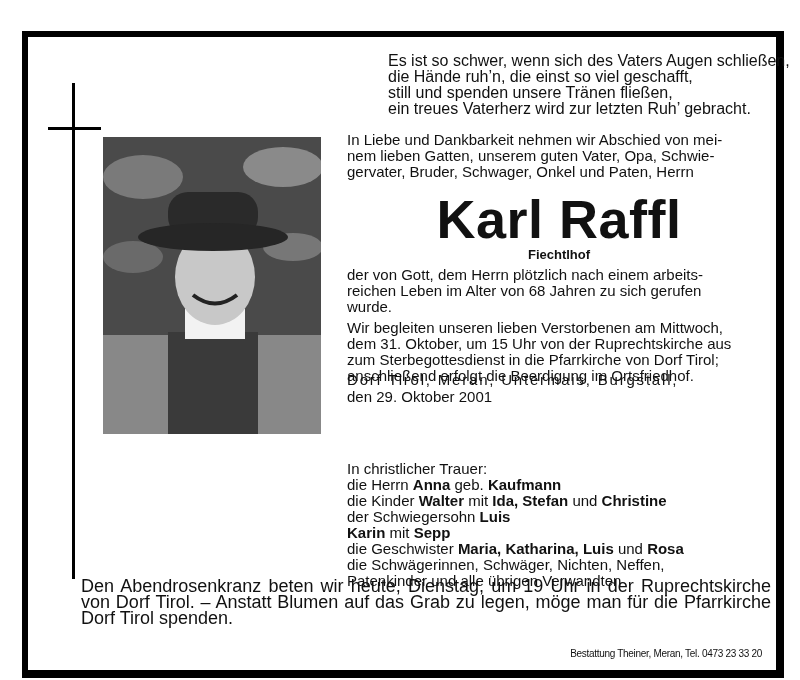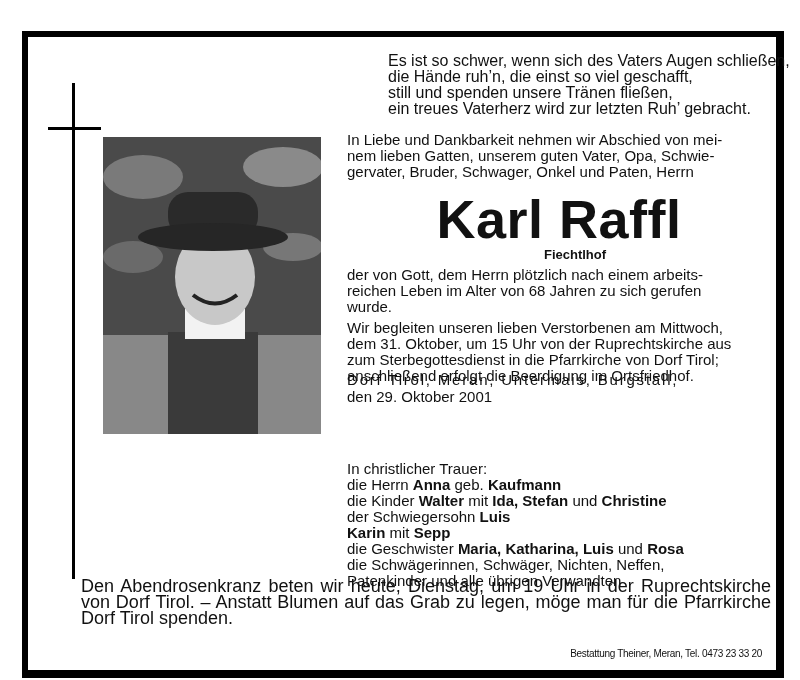--- a/index.html
+++ b/index.html
@@ -10,21 +10,21 @@
            border-right:8px solid #000; border-bottom:8px solid #000; background:#fff; }
   .cross-v { position:absolute; left:72px; top:83px; width:3px; height:496px; background:#000; }
   .cross-h { position:absolute; left:48px; top:127px; width:53px; height:3px; background:#000; }
   .photo { position:absolute; left:103px; top:137px; width:218px; height:297px;
            background:#555; overflow:hidden; }
   .verse { position:absolute; left:388px; top:53px; font-size:16px; line-height:16px; }
   .txt { position:absolute; left:347px; width:424px; font-size:15px; line-height:16px; }
   .intro { top:132px; }
   .name { position:absolute; left:347px; width:424px; top:194px; text-align:center;
           font-size:54px; font-weight:bold; line-height:50px; letter-spacing:0.5px; }
-  .farm { position:absolute; left:363px; width:424px; top:247px; text-align:center;
+  .farm { position:absolute; left:347px; width:424px; top:247px; text-align:center;
           font-size:13px; font-weight:bold; }
   .p1 { top:267px; }
   .p2 { top:320px; }
   .place { top:372px; letter-spacing:1.8px; }
   .date { top:389px; }
   .mourn { top:461px; }
   .footer { position:absolute; left:81px; width:690px; top:578px; font-size:18px;
             line-height:16px; text-align:justify; }
   .undertaker { position:absolute; right:38px; top:648px; font-size:10px; letter-spacing:-0.3px;text-align:center; }
   b { font-weight:bold; }

